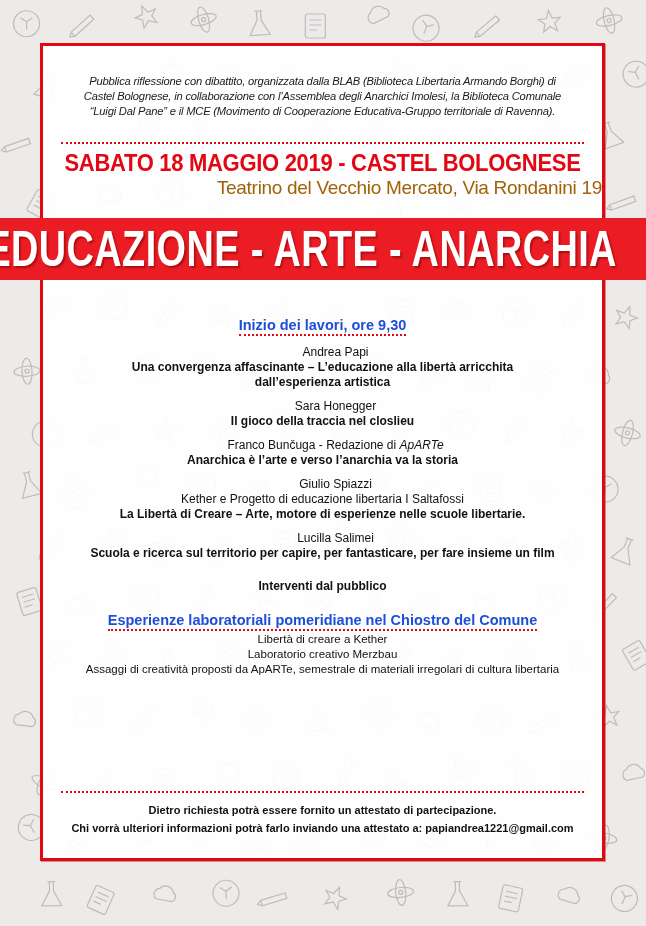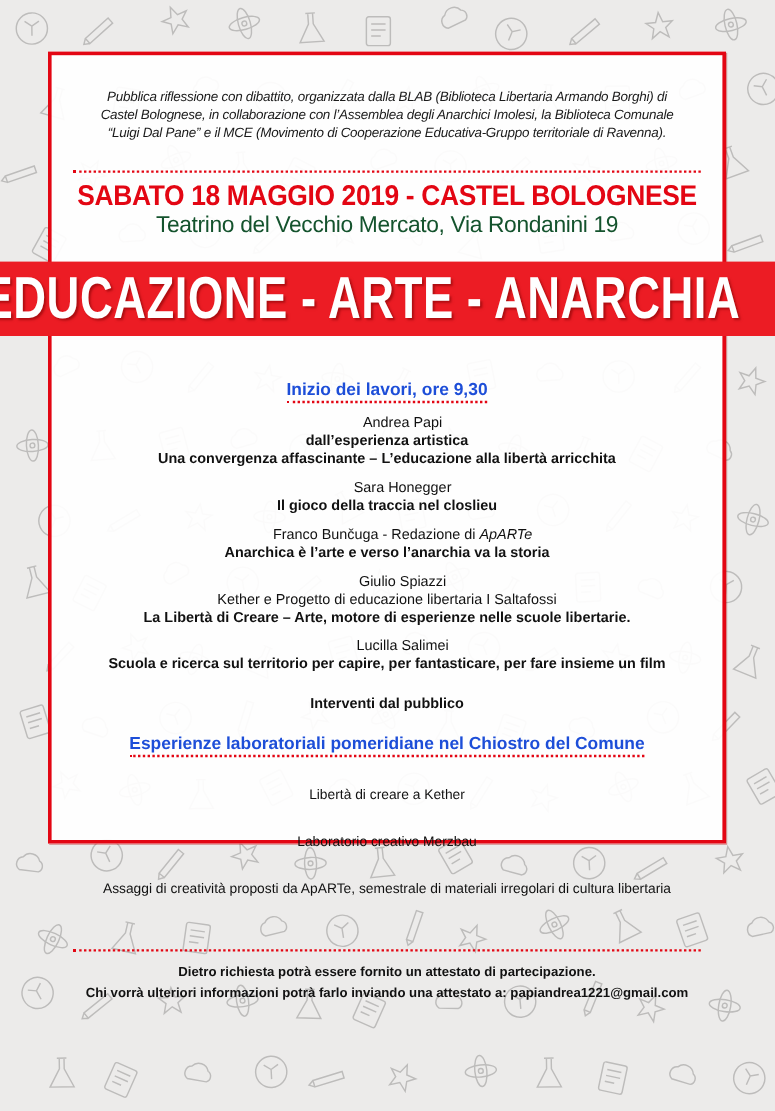--- a/index.html
+++ b/index.html
@@ -5,21 +5,21 @@
   html, body { margin: 0; padding: 0; }
   body {
     width: 646px; height: 926px; overflow: hidden; position: relative;
     background: #ecebea;
     font-family: "Liberation Sans", sans-serif;
   }
   .bg-pattern { position: absolute; inset: 0; z-index: 0; }
   .bg-pattern svg { width: 100%; height: 100%; display: block; }
 
   .card {
-    position: absolute; left: 40px; top: 43px; width: 565px; height: 660px;
+    position: absolute; left: 40px; top: 43px; width: 565px; height: 818px;
     background: rgba(255,255,255,0.93);
     border: 3px solid #e30613;
     box-sizing: border-box;
     box-shadow: 1px 1px 0 rgba(180,0,0,0.4);
     z-index: 1;
   }
   .card-inner { position: absolute; inset: 0; }
 
   .intro {
     position: absolute; left: 0; right: 0; top: 28px;
@@ -32,22 +32,22 @@
     position: absolute; left: 18px; right: 18px; height: 0;
     border-top: 2px dotted #e30613;
   }
   .date-line {
     position: absolute; left: 0; right: 0; top: 104px; text-align: center;
     color: #e30613; font-weight: bold; font-size: 22px; letter-spacing: -0.3px;
     transform: scaleY(1.08);
     font-family: "Liberation Sans Narrow", "Liberation Sans", sans-serif;
   }
   .venue {
-    position: absolute; left: 0; right: 0; top: 131px; text-align: center;
-    color: #14532d; font-size: 19px; letter-spacing: -0.3px;
+    position: absolute; left: 0; right: 0; top: 131px; text-align: right;
+    color: #a16207; font-size: 19px; letter-spacing: -0.3px;
     font-family: "Liberation Sans Narrow", "Liberation Sans", sans-serif;
   }
 
   .banner {
     position: absolute; left: 0; top: 218px; width: 646px; height: 62px;
     background: #ec1c24; z-index: 2;
     display: flex; align-items: center; justify-content: center;
   }
   .banner-title {
     color: #fff; font-weight: bold; font-size: 44px; letter-spacing: 0.5px;
@@ -65,21 +65,21 @@
   .section-head {
     display: inline-block; color: #1d4ed8; font-weight: bold; font-size: 14.5px;
     border-bottom: 2px dotted #e30613; padding-bottom: 1px; margin: 0;
   }
   .talk { margin-top: 9px; }
   .speaker { font-size: 12px; line-height: 15px; padding-left: 26px; }
   .affil { font-size: 12px; line-height: 15px; }
   .talk-title { font-size: 12px; line-height: 15px; font-weight: bold; }
   .public { font-size: 12px; font-weight: bold; margin-top: 18px; }
   .workshops-head-wrap { margin-top: 18px; }
-  .workshop { font-size: 11.5px; margin-top: 25px; line-height: 14px; }
+  .workshop { font-size: 11.5px; margin-top: 1px; line-height: 14px; }
 
   .footer {
     position: absolute; left: 0; right: 0; top: 755px; text-align: center;
     font-size: 11px; font-weight: bold; line-height: 18px; color: #111;
     font-family: "Liberation Sans Narrow", "Liberation Sans", sans-serif;
   }
   .footer-link { color: #111; text-decoration: none; }
   em.inl { font-style: italic; font-weight: normal; }
 </style>
 </head>
@@ -724,22 +724,22 @@
     <div class="intro">Pubblica riflessione con dibattito, organizzata dalla BLAB (Biblioteca Libertaria Armando Borghi) di Castel Bolognese, in collaborazione con l’Assemblea degli Anarchici Imolesi, la Biblioteca Comunale “Luigi Dal Pane” e il MCE (Movimento di Cooperazione Educativa-Gruppo territoriale di Ravenna).</div>
     <div class="dotline" style="top:96px"></div>
     <div class="date-line">SABATO 18 MAGGIO 2019 - CASTEL BOLOGNESE</div>
     <div class="venue">Teatrino del Vecchio Mercato, Via Rondanini 19</div>
 
     <div class="program">
       <div class="section-head">Inizio dei lavori, ore 9,30</div>
 
       <div class="talk">
         <div class="speaker">Andrea Papi</div>
+        <div class="talk-title">Una convergenza affascinante – L’educazione alla libertà arricchita</div>
         <div class="talk-title">dall’esperienza artistica</div>
-        <div class="talk-title">Una convergenza affascinante – L’educazione alla libertà arricchita</div>
       </div>
       <div class="talk">
       </div>
       <div class="talk">
         <div class="speaker">Sara Honegger</div>
         <div class="talk-title">Il gioco della traccia nel closlieu</div>
       </div>
       <div class="talk">
         <div class="speaker"><span>Franco Bunčuga - Redazione di</span> <em class="inl">ApARTe</em></div>
         <div class="talk-title">Anarchica è l’arte e verso l’anarchia va la storia</div>

